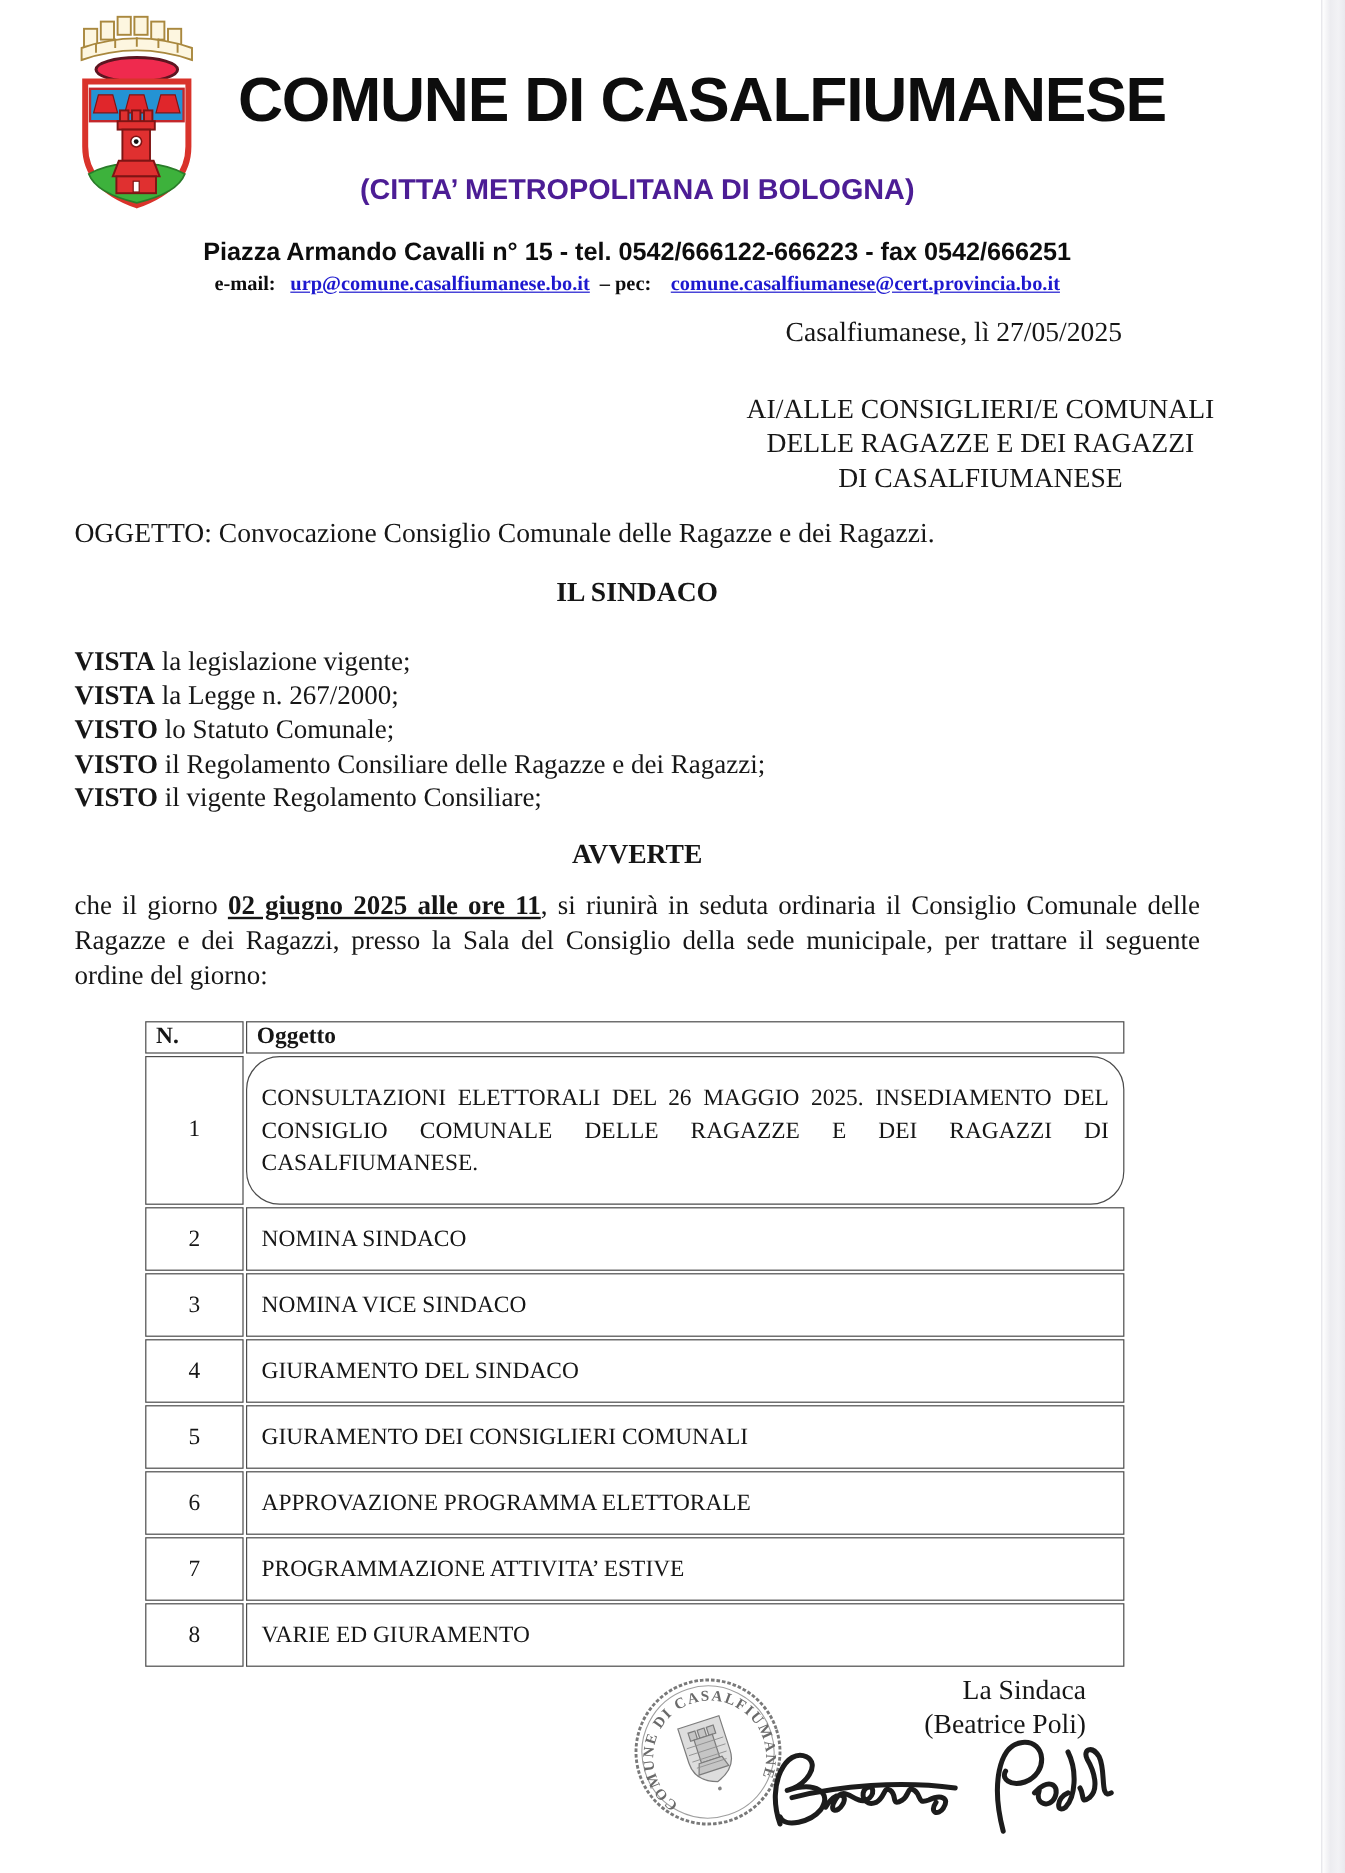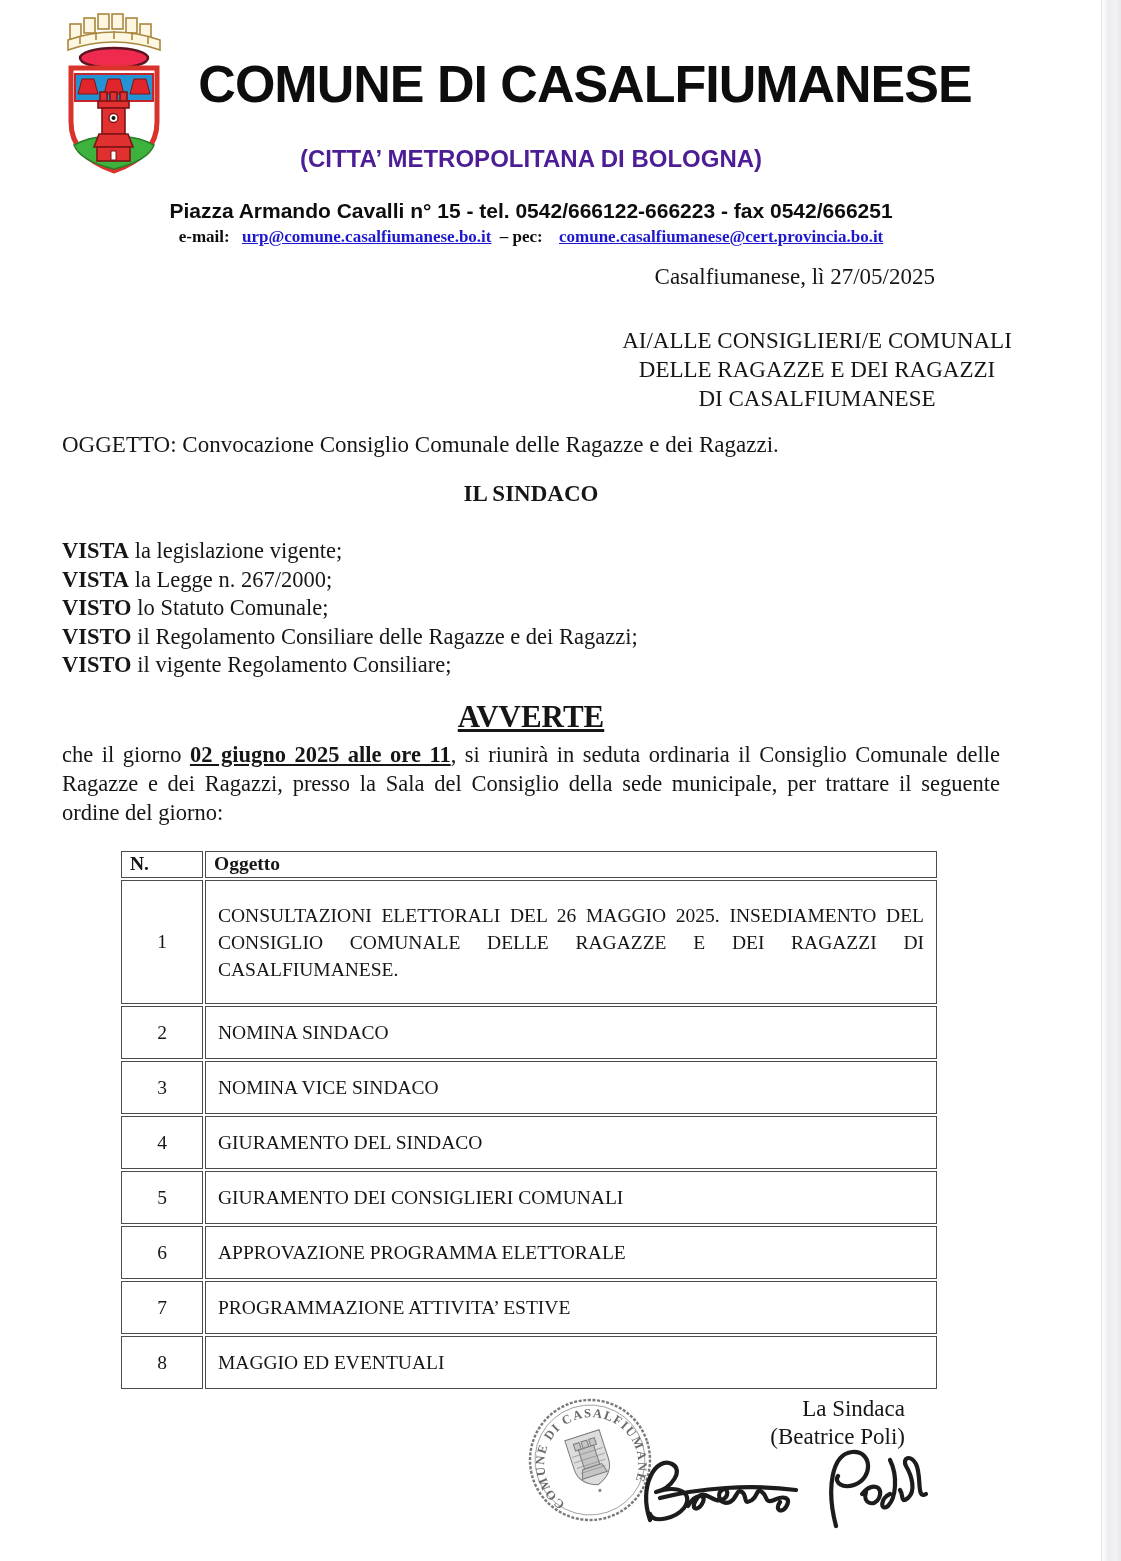--- a/index.html
+++ b/index.html
@@ -54,21 +54,21 @@
   }
   .subject-line { position:absolute; left:62px; top:432px; font-size:23px; }
   .sindaco-heading {
     position:absolute; left:62px; top:481px; width:938px;
     text-align:center; font-weight:700; font-size:23px;
   }
   .premises { position:absolute; left:62px; top:537px; font-size:22.5px; line-height:28.5px; }
   .premises b { font-weight:700; }
   .avverte-heading {
     position:absolute; left:62px; top:699px; width:938px;
-    text-align:center; font-weight:700; font-size:31px;text-decoration:underline;
+    text-align:center; font-weight:700; font-size:23px;
   }
   .notice {
     position:absolute; left:62px; top:740px; width:938px;
     font-size:22.5px; line-height:29px; text-align:justify;
   }
   .notice .hl { font-weight:700; text-decoration:underline; }
   .agenda {
     position:absolute; left:119px; top:849px; width:820px;
     border-collapse:separate; border-spacing:2px;
     font-size:19.5px;
@@ -78,21 +78,21 @@
     background:#ffffff;
     vertical-align:middle;
   }
   .agenda th {
     font-weight:700; text-align:left; height:26px;
     padding:1px 8px 2px 8px;
   }
   .agenda .col-n { width:82px; }
   .agenda td.n-cell { text-align:center; }
   .agenda td.obj-cell { padding:6px 12px; }
-  .agenda tr.tall td.obj-cell { text-align:justify; line-height:27px; padding:12px 12px; }
+  .agenda tr.tall td.obj-cell { text-align:justify; line-height:27px; padding:12px 12px;border-radius:28px; }
   .agenda tr.tall td { height:124px; }
   .agenda tr.std td { height:53px; }
   .sig-role {
     position:absolute; left:645px; top:1395px; width:260px;
     text-align:right; font-size:23px; line-height:28px;
   }
   .stamp { position:absolute; left:524px; top:1394px; width:132px; height:132px; }
   .signature-svg { position:absolute; left:630px; top:1438px; width:300px; height:112px; }
 </style>
 </head>
@@ -210,21 +210,21 @@
     <tr class="std">
       <td class="n-cell">6</td>
       <td class="obj-cell">APPROVAZIONE PROGRAMMA ELETTORALE</td>
     </tr>
     <tr class="std">
       <td class="n-cell">7</td>
       <td class="obj-cell">PROGRAMMAZIONE ATTIVITA’ ESTIVE</td>
     </tr>
     <tr class="std">
       <td class="n-cell">8</td>
-      <td class="obj-cell">MAGGIO ED EVENTUALI</td>
+      <td class="obj-cell">VARIE ED GIURAMENTO</td>
     </tr>
   </tbody>
     </table>
 
   <svg class="stamp" viewBox="0 0 132 132">
     <g transform="rotate(-18 66 66)" opacity="0.82">
       <circle cx="66" cy="66" r="60" fill="none" stroke="#5c5c5c" stroke-width="2.4" stroke-dasharray="3 1.6"></circle>
       <circle cx="66" cy="66" r="55" fill="none" stroke="#8a8a8a" stroke-width="0.9"></circle>
       <path id="stampArc" d="M 30.6,101.3 A 47,47 0 1 1 101.4,101.3" fill="none"></path>
       <text font-family="Liberation Serif, serif" font-size="12.6" letter-spacing="1.4" fill="#4a4a4a" font-weight="700">

